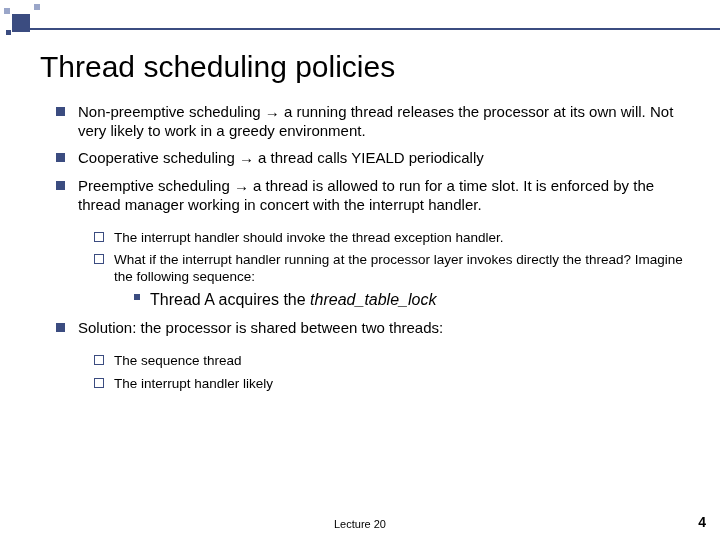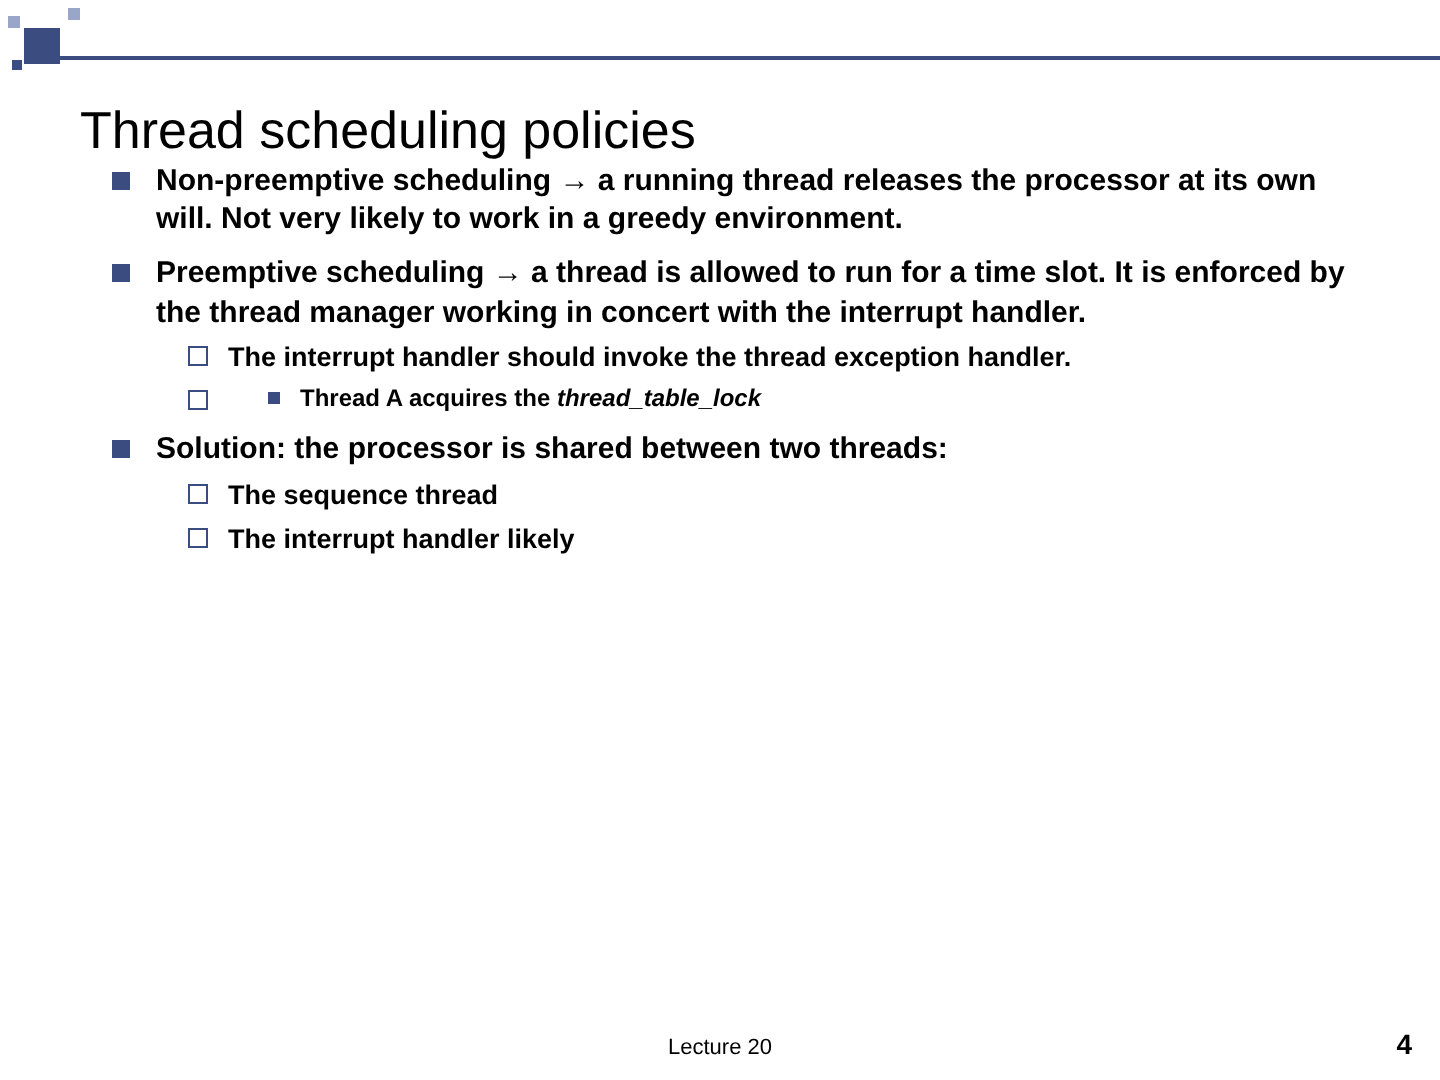--- a/index.html
+++ b/index.html
@@ -48,71 +48,70 @@
     top: 28px;
     left: 28px;
     right: 0;
     height: 2px;
     background: #3b4c80;
   }
   .slide {
     padding: 50px 30px 0 44px;
   }
   .title {
-    font-size: 26px;
+    font-size: 30px;
     font-weight: 400;
-    margin-bottom: 0;
+    margin-bottom: 18px;
     margin-left: -4px;
   }
   ul.lvl1 {
     list-style: none;
     padding-left: 12px;
     font-size: 15px;
     line-height: 1.28;
-    font-weight: bold;
   }
   ul.lvl1 > li {
     position: relative;
     padding-left: 22px;
     margin-bottom: 8px;
   }
   ul.lvl1 > li::before {
     content: "";
     position: absolute;
     left: 0;
     top: 5px;
     width: 9px;
     height: 9px;
     background: #3b4c80;
   }
   ul.lvl2 {
     list-style: none;
     padding-left: 16px;
     font-size: 13.5px;
-    margin-top: 4px;
+    margin-top: 15px;
   }
   ul.lvl2 > li {
     position: relative;
     padding-left: 20px;
     margin-bottom: 5px;
   }
   ul.lvl2 > li::before {
     content: "";
     position: absolute;
     left: 0;
     top: 3px;
     width: 8px;
     height: 8px;
     border: 1px solid #3b4c80;
     background: #fff;
   }
   ul.lvl3 {
     list-style: none;
     padding-left: 20px;
-    font-size: 12px;
+    font-size: 16px;
     margin-top: 4px;
   }
   ul.lvl3 > li {
     position: relative;
     padding-left: 16px;
     margin-bottom: 3px;
   }
   ul.lvl3 > li::before {
     content: "";
     position: absolute;
@@ -148,25 +147,27 @@
   <div class="s2"></div>
   <div class="s3"></div>
 </div>
 <div class="top-line"></div>
 
 <div class="slide">
   <h1 class="title">Thread scheduling policies</h1>
 
   <ul class="lvl1">
     <li><span>Non-preemptive scheduling → a running thread releases the processor at its own will. Not very likely to work in a greedy environment.</span></li>
+    <li><span>Cooperative scheduling → a thread calls YIEALD periodically</span></li>
     <li>
       <span>Preemptive scheduling → a thread is allowed to run for a time slot. It is enforced  by the thread manager working in concert with the interrupt handler.</span>
       <ul class="lvl2">
         <li><span>The interrupt handler should invoke the thread exception handler.</span></li>
         <li>
+          <span>What if the interrupt handler running at the processor layer invokes directly the thread?  Imagine the following sequence:</span>
           <ul class="lvl3">
             <li><span>Thread A acquires the </span><span class="ital">thread_table_lock</span></li>
           </ul>
         </li>
       </ul>
     </li>
     <li>
       <span>Solution: the processor is shared between two threads:</span>
       <ul class="lvl2">
         <li><span>The sequence thread</span></li>

